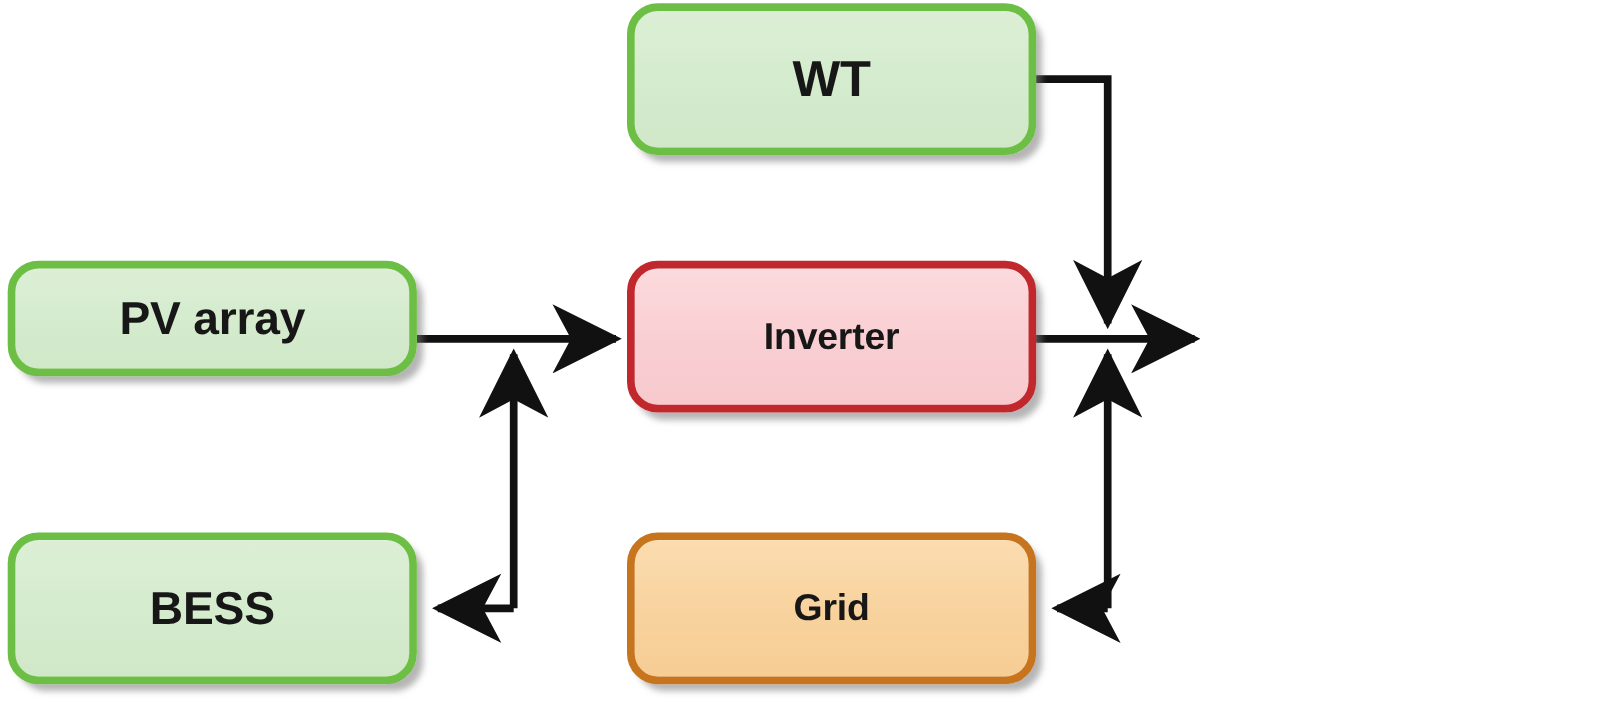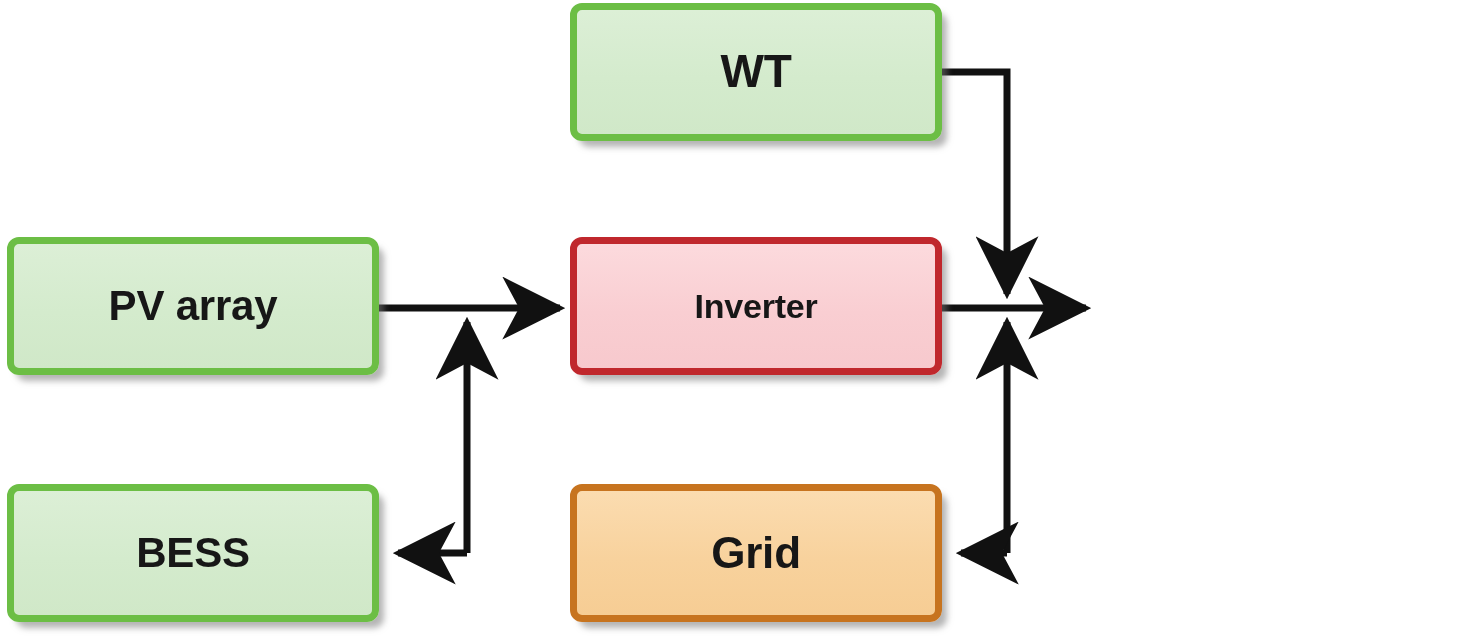--- a/index.html
+++ b/index.html
@@ -25,21 +25,21 @@
   
   .node{
     position:absolute;
     box-sizing:border-box;
     display:flex;
     align-items:center;
     justify-content:center;
     text-align:center;
     border-style:solid;
     border-width:7px;
-    border-radius:12px;
+    border-radius:28px;
     color:#171717;
     font-weight:bold;
     line-height:1.12;
     letter-spacing:-0.2px;
     box-shadow:7px 8px 6px -2px rgba(120,120,120,0.55);
   }
   .node .label{ padding:0 10px; display:block; }
 
   .node--green{
     border-color:#6cbe45;
@@ -53,25 +53,25 @@
     border-color:#c7741f;
     background:linear-gradient(180deg,#fbdcb0 0%,#f8d29d 55%,#f6cd94 100%);
   }
   .node--blue{
     border-color:#7b9ed6;
     background:linear-gradient(180deg,#e4eefb 0%,#dae8f8 55%,#d5e5f7 100%);
   }
 
   
   #node-wt        { left:570px; top:3px;   width:372px; height:138px; font-size:46px; }
-  #node-pv        { left:7px;   top:237px; width:372px; height:138px; font-size:42px; }
+  #node-pv        { left:7px;   top:237px; width:372px; height:105px; font-size:42px; }
   #node-inverter  { left:570px; top:237px; width:372px; height:138px; font-size:34px; }
   #node-load      { left:1096px;top:237px; width:362px; height:138px; font-size:42px; }
   #node-bess      { left:7px;   top:484px; width:372px; height:138px; font-size:42px; }
-  #node-grid      { left:570px; top:484px; width:372px; height:138px; font-size:44px;text-align:right; }
+  #node-grid      { left:570px; top:484px; width:372px; height:138px; font-size:34px;text-align:right; }
 </style>
 </head>
 <body>
 
 <div id="canvas">
 
   <svg id="wires" viewBox="0 0 1476 642" width="1476" height="642" xmlns="http://www.w3.org/2000/svg" aria-hidden="true">
     <defs>
       <marker id="ah-right" viewBox="0 0 12 12" refX="11" refY="6" markerWidth="9" markerHeight="9" orient="auto-start-reverse">
         <path d="M0,0 L12,6 L0,12 L3.2,6 Z" fill="#111111"></path>

